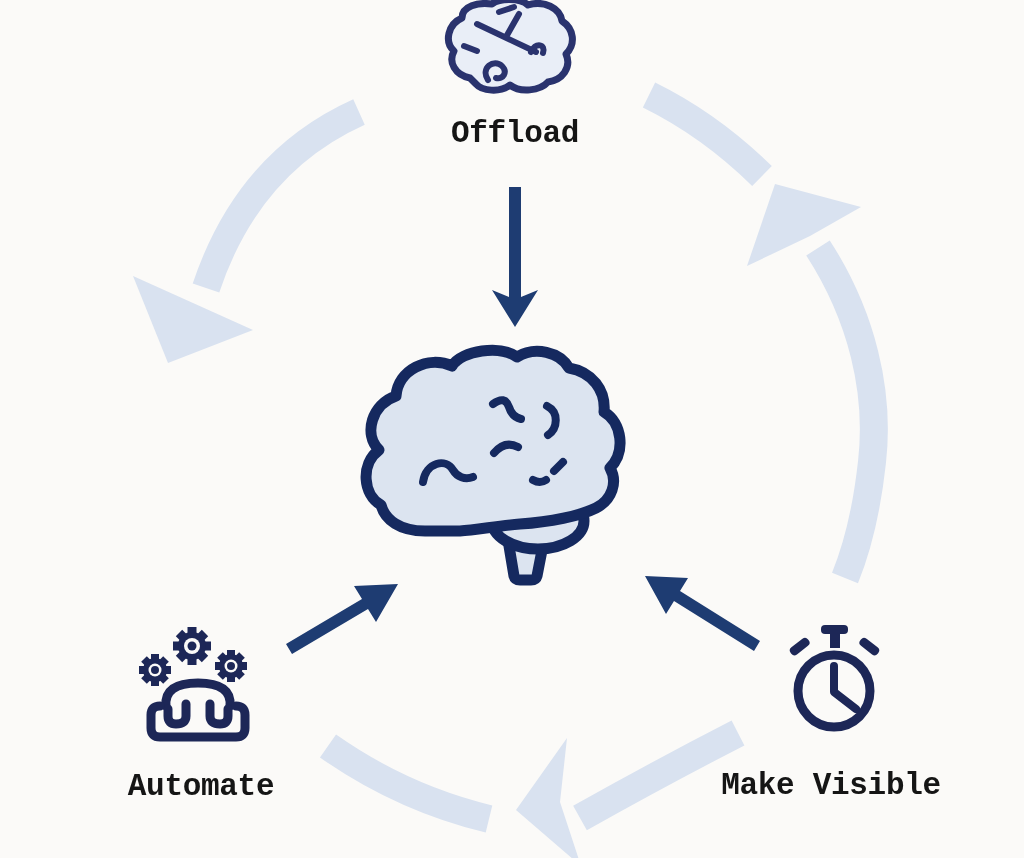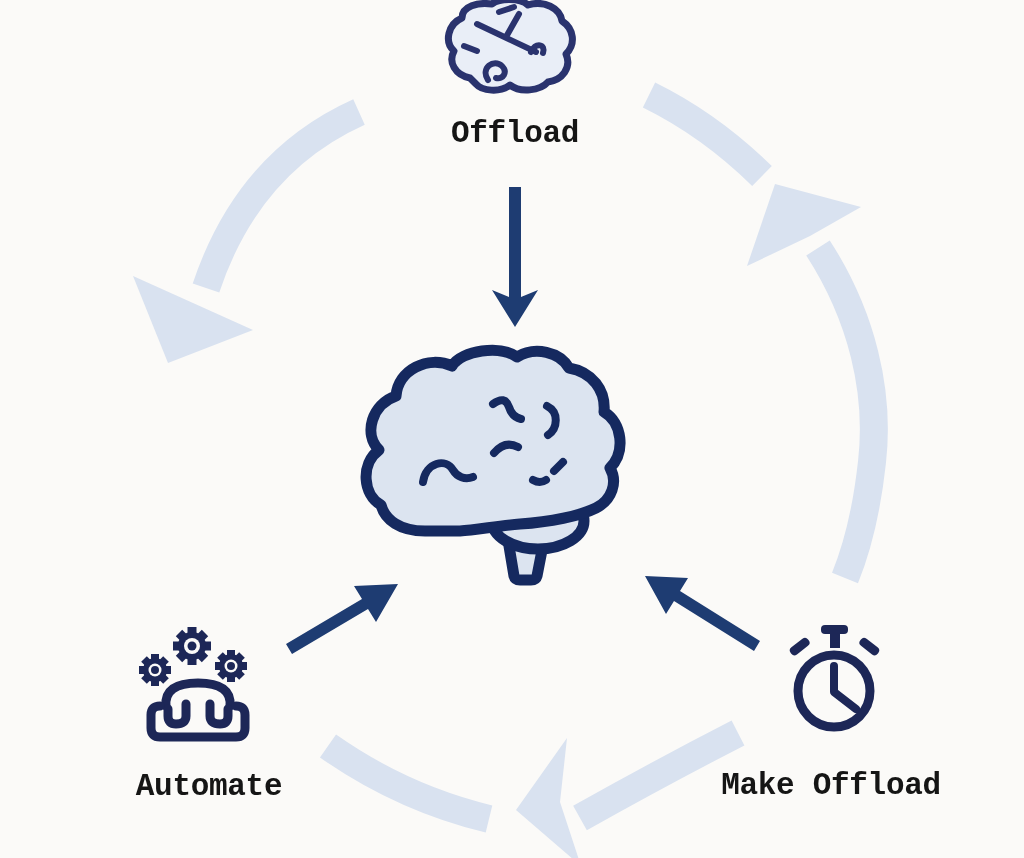--- a/index.html
+++ b/index.html
@@ -26,21 +26,21 @@
   .node-label{
     position:absolute;
     transform:translate(-50%,-50%);
     font-weight:700;
     font-size:31px;
     color:var(--ink);
     letter-spacing:-0.3px;
     white-space:nowrap;
   }
   .lbl-offload{left:515px;top:133px;}
-  .lbl-automate{left:201px;top:786px;margin-left:8px;}
+  .lbl-automate{left:201px;top:786px;}
   .lbl-visible{left:831px;top:785px;}
 
   .arc-stroke{fill:none;stroke:var(--arc);stroke-width:28;}
   .arc-head{fill:var(--arc);}
   .dark-arrow{fill:var(--arrow);}
   .navy-stroke{fill:none;stroke:var(--navy);stroke-width:9;stroke-linecap:round;stroke-linejoin:round;}
   .navy-fill{fill:var(--navy);}
   .bg-fill{fill:var(--bg);}
   .brain-body{fill:var(--brainFill);stroke:var(--brainStroke);stroke-width:11;stroke-linejoin:round;}
   .brain-squiggle{fill:none;stroke:var(--brainStroke);stroke-width:8;stroke-linecap:round;}
@@ -177,14 +177,14 @@
       <rect class="navy-fill" x="830" y="632" width="10" height="16"></rect>
       <rect class="navy-fill" x="789" y="642" width="22" height="9" rx="4" transform="rotate(-38 800 647)"></rect>
       <rect class="navy-fill" x="858" y="642" width="22" height="9" rx="4" transform="rotate(38 869 647)"></rect>
       <circle class="watch-ring" cx="834" cy="691" r="36"></circle>
       <path class="watch-hands" d="M 834 666 L 834 692 L 856 709"></path>
     </g>
   </svg>
 
   <div class="node-label lbl-offload">Offload</div>
   <div class="node-label lbl-automate">Automate</div>
-  <div class="node-label lbl-visible">Make Offload</div>
+  <div class="node-label lbl-visible">Make Visible</div>
 </div>
 
 </body></html>

